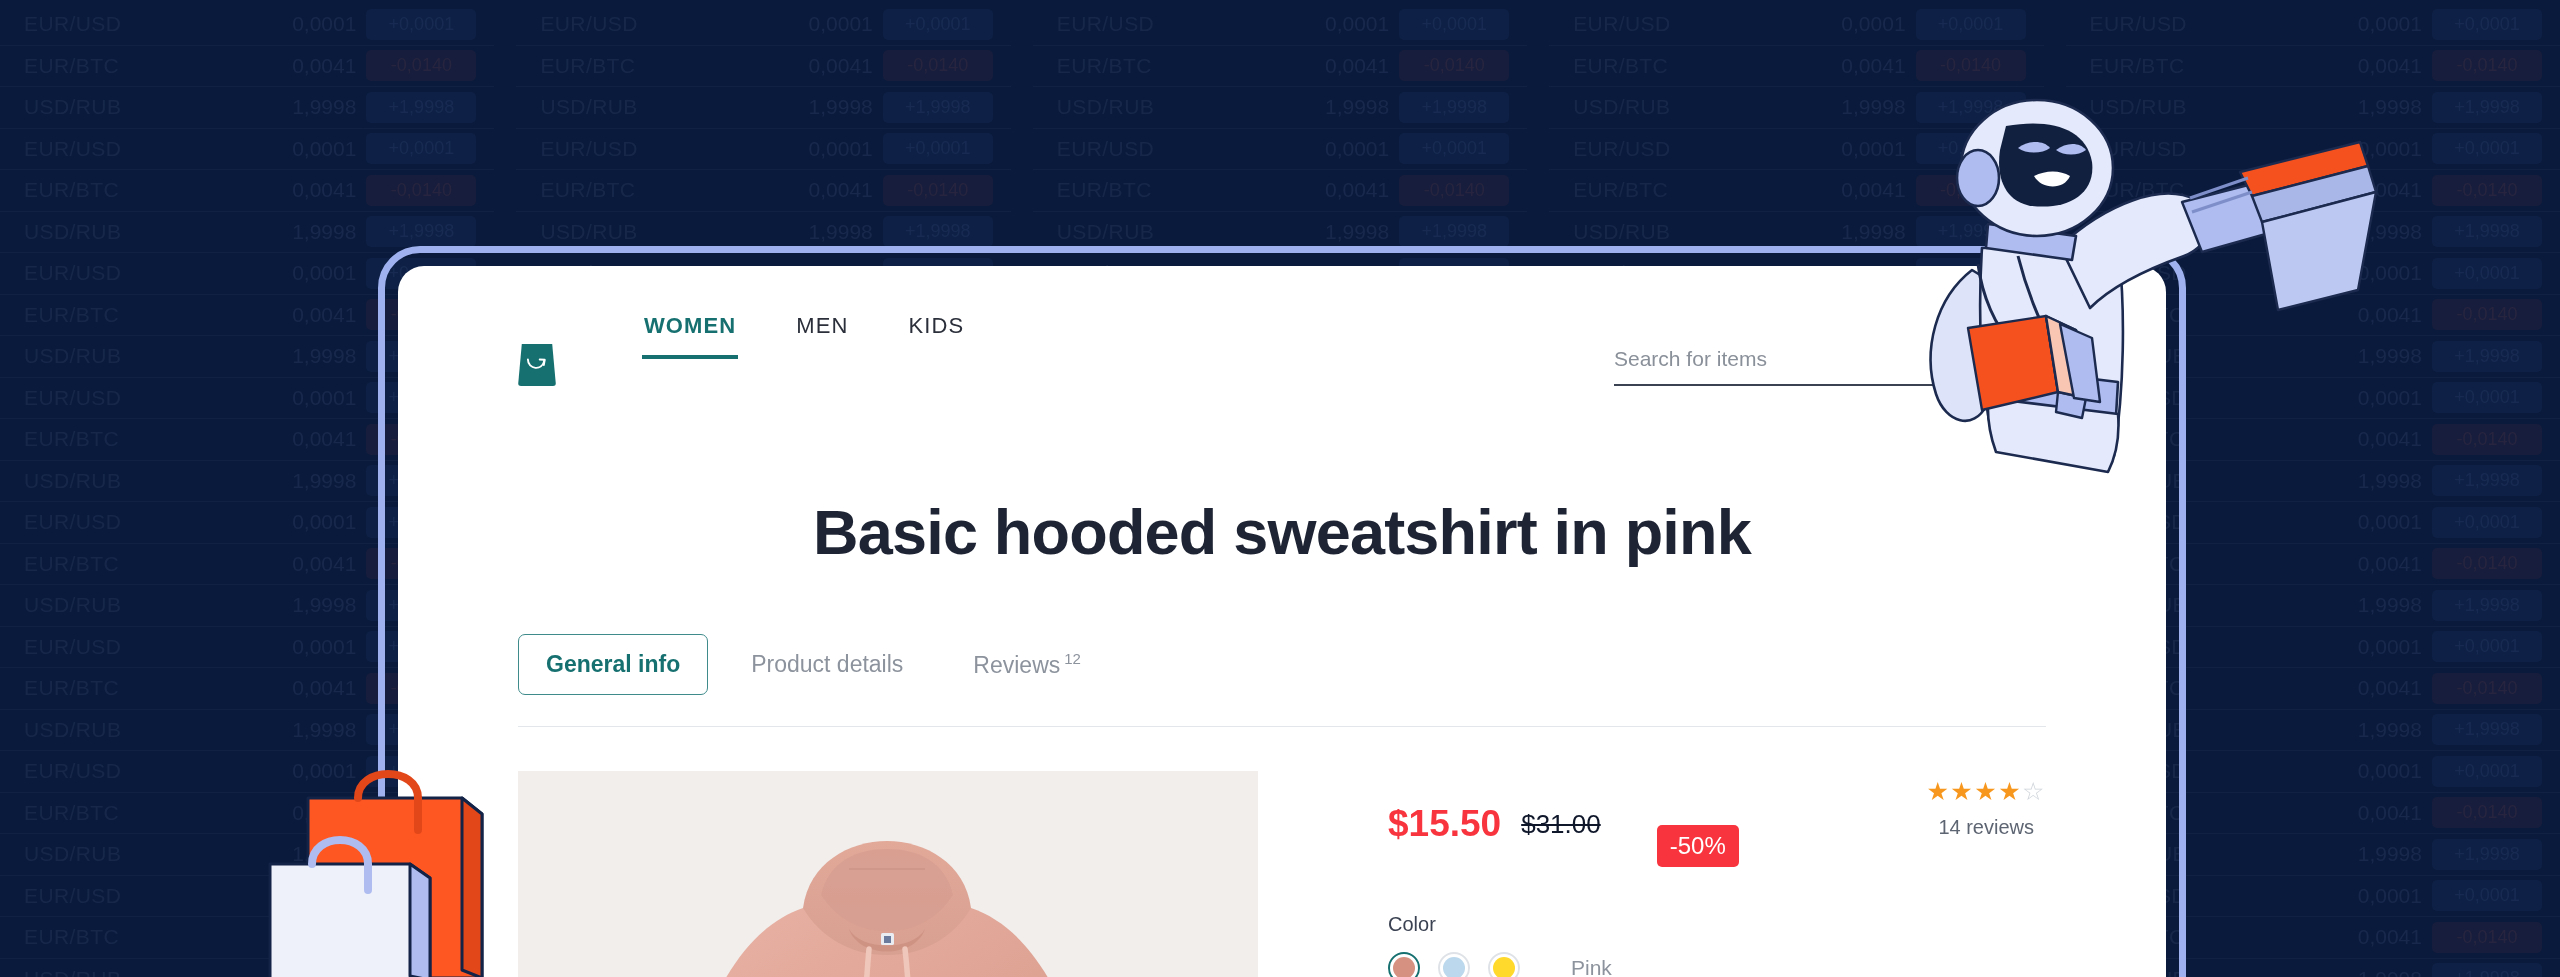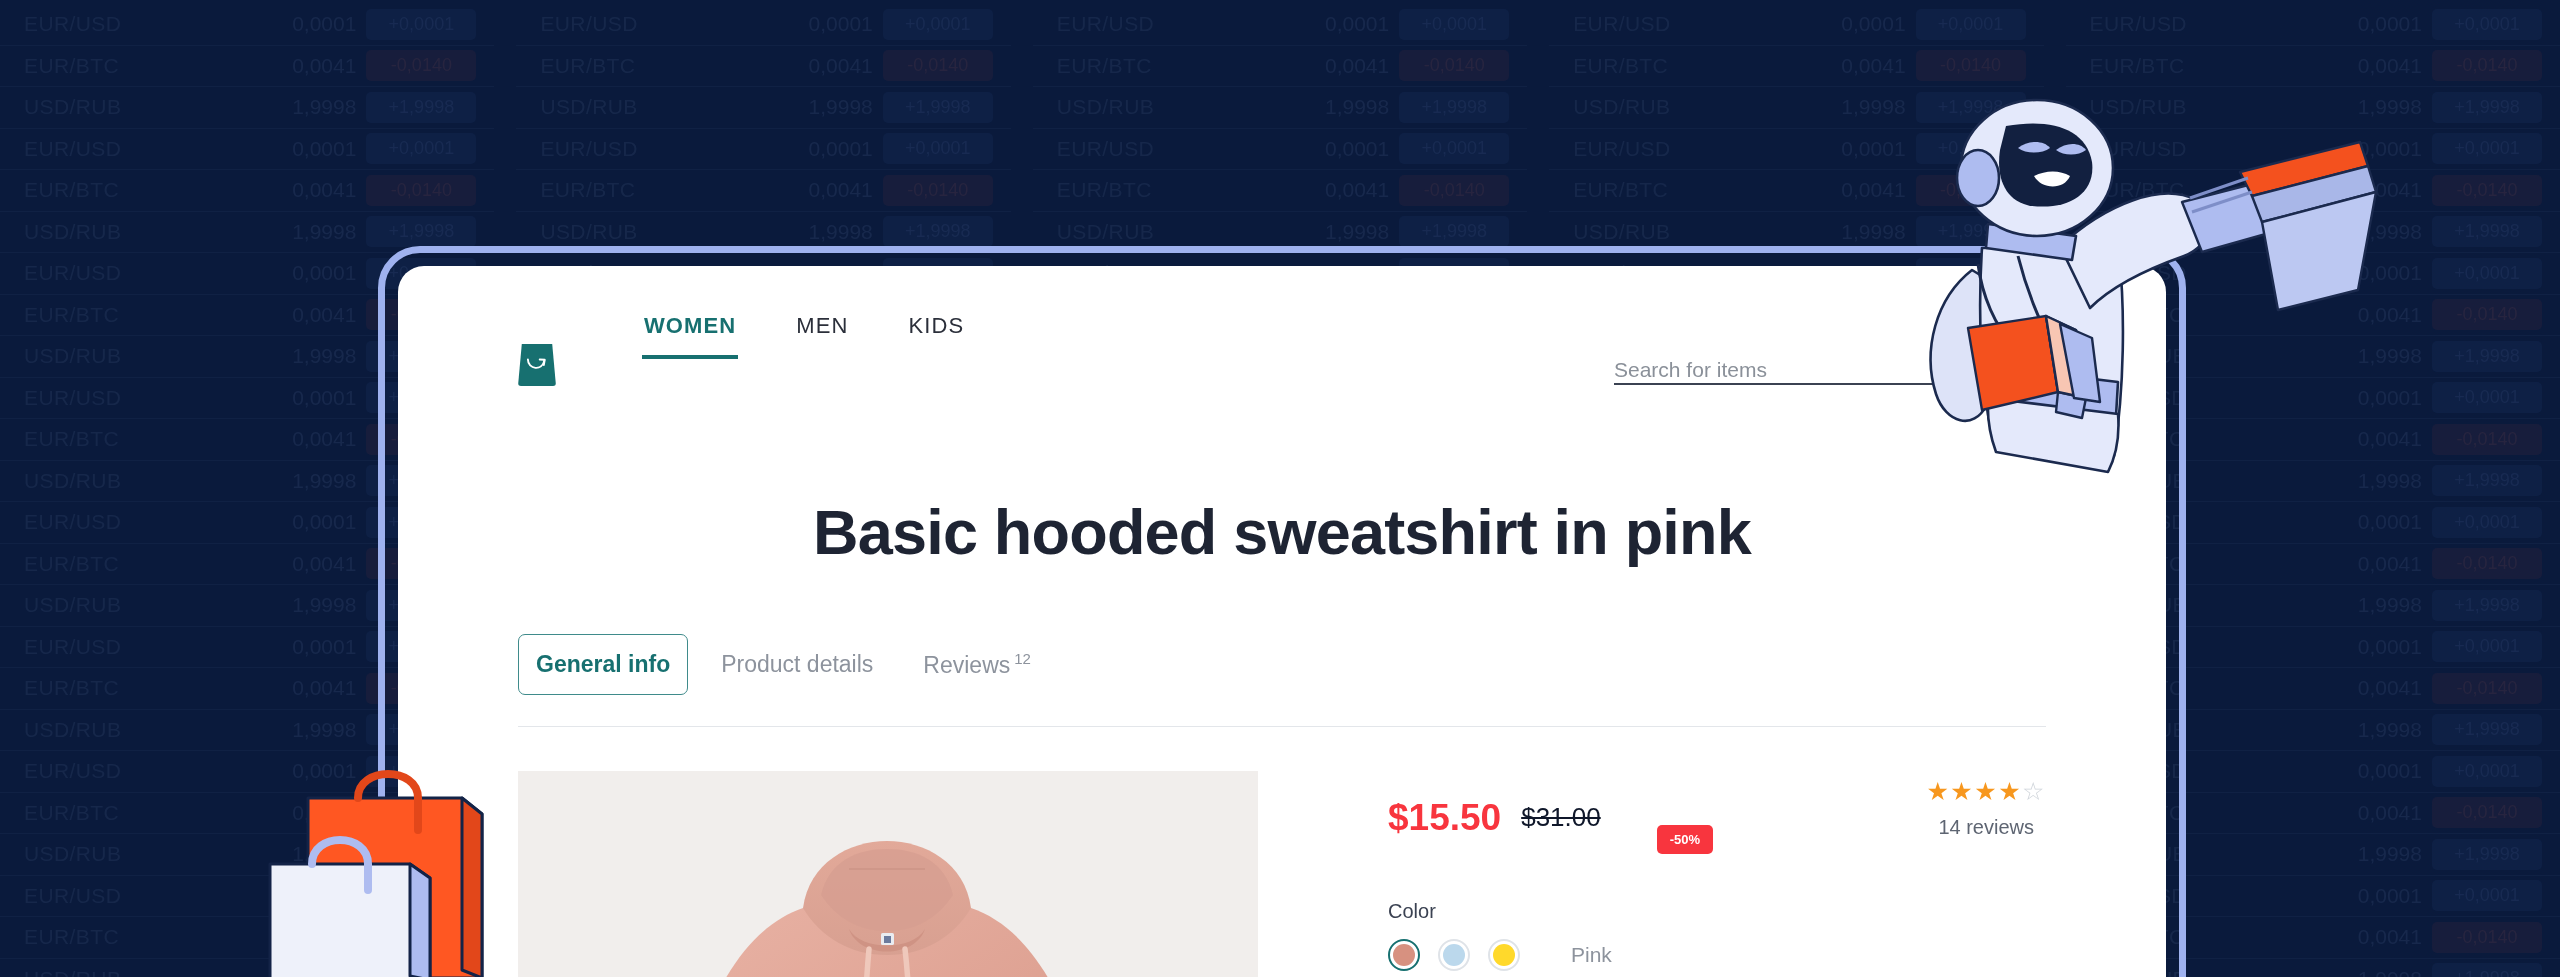--- a/index.html
+++ b/index.html
@@ -124,20 +124,21 @@
   }
   .header-right {
     margin-left: auto;
     display: flex; align-items: center;
     gap: 54px;
   }
   .search-wrap {
     position: relative;
     width: 398px;
     border-bottom: 2.5px solid #3b4252;
+    padding-bottom: 12px;
     display: flex; align-items: center;
   }
   .search-input {
     border: none; outline: none;
     font-size: 21px; color: #7b8290;
     font-family: "Liberation Sans", sans-serif;
     background: transparent;
     width: 100%;
   }
   .search-input::placeholder { color: #8a9099; }
@@ -159,21 +160,21 @@
   .tabs {
     display: flex; align-items: center;
     gap: 16px;
     margin-top: 66px;
     border-bottom: 1.5px solid #e3e6ea;
     padding-bottom: 31px;
   }
   .tab {
     font-size: 23px;
     color: #8d939d;
-    padding: 16px 17px;
+    padding: 16px 27px;
     border-radius: 7px;
     cursor: pointer;
     white-space: nowrap;
   }
   .tab.active {
     color: #177070;
     font-weight: 700;
     border: 1.5px solid #3f8b8b;
   }
   .tab sup { font-size: 15px; margin-left: 4px; }
@@ -199,21 +200,21 @@
   }
 
   .price-row { display: flex; align-items: center; gap: 20px; }
   .price-now { font-size: 37px; font-weight: 700; color: #f8353e; }
   .price-old {
     font-size: 26px; color: #0f172a;
     text-decoration: line-through;
   }
   .discount-badge {
     background: #f8353e; color: #fff;
-    font-size: 13px; font-weight: 700;
+    font-size: 24px; font-weight: 400;
     padding: 7px 13px;
     border-radius: 5px;
     margin-left: 36px;
     margin-top: 44px;
   }
 
   .rating-block {
     position: absolute;
     right: 0; top: 8px;
     text-align: center;

